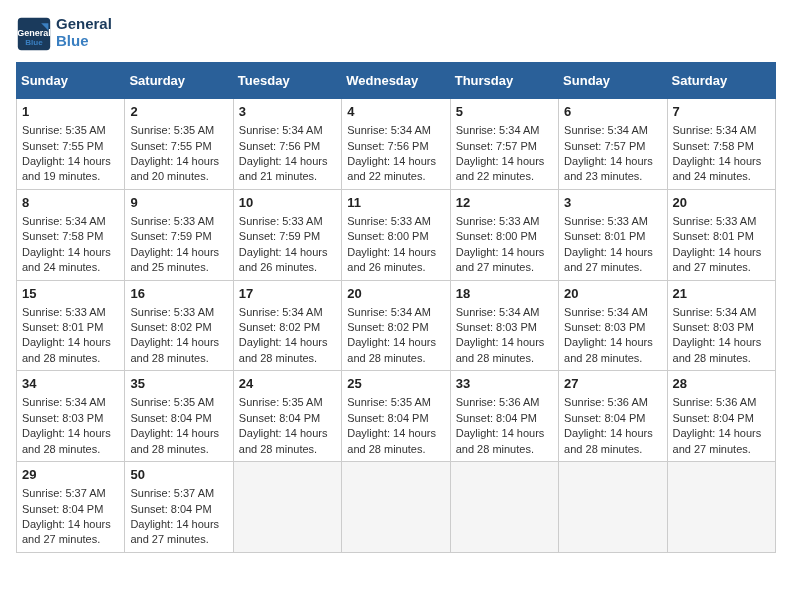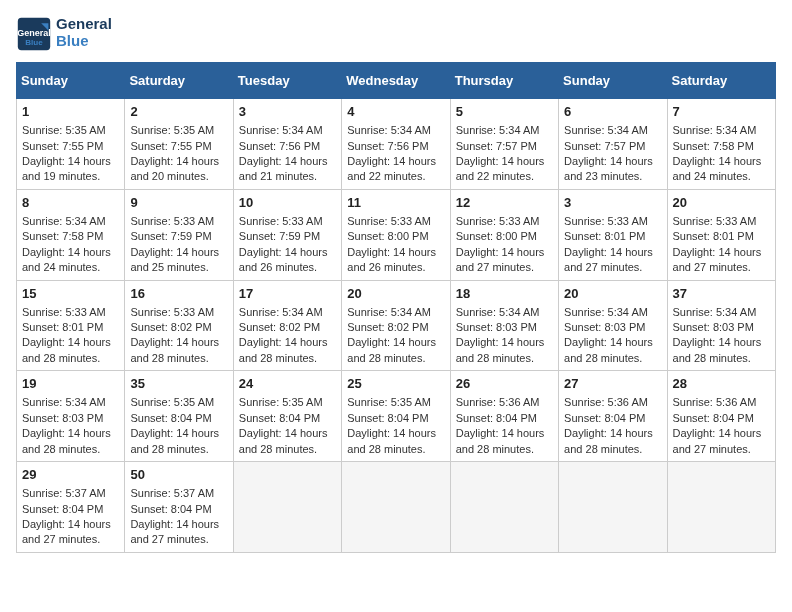--- a/index.html
+++ b/index.html
@@ -127,28 +127,28 @@
         <td><span class="day-num">3</span><span class="day-info">Sunrise: 5:33 AM<br>Sunset: 8:01 PM<br>Daylight: 14 hours and 27 minutes.</span></td>
         <td><span class="day-num">20</span><span class="day-info">Sunrise: 5:33 AM<br>Sunset: 8:01 PM<br>Daylight: 14 hours and 27 minutes.</span></td>
       </tr>
       <tr>
         <td><span class="day-num">15</span><span class="day-info">Sunrise: 5:33 AM<br>Sunset: 8:01 PM<br>Daylight: 14 hours and 28 minutes.</span></td>
         <td><span class="day-num">16</span><span class="day-info">Sunrise: 5:33 AM<br>Sunset: 8:02 PM<br>Daylight: 14 hours and 28 minutes.</span></td>
         <td><span class="day-num">17</span><span class="day-info">Sunrise: 5:34 AM<br>Sunset: 8:02 PM<br>Daylight: 14 hours and 28 minutes.</span></td>
         <td><span class="day-num">20</span><span class="day-info">Sunrise: 5:34 AM<br>Sunset: 8:02 PM<br>Daylight: 14 hours and 28 minutes.</span></td>
         <td><span class="day-num">18</span><span class="day-info">Sunrise: 5:34 AM<br>Sunset: 8:03 PM<br>Daylight: 14 hours and 28 minutes.</span></td>
         <td><span class="day-num">20</span><span class="day-info">Sunrise: 5:34 AM<br>Sunset: 8:03 PM<br>Daylight: 14 hours and 28 minutes.</span></td>
-        <td><span class="day-num">37</span><span class="day-info">Sunrise: 5:34 AM<br>Sunset: 8:03 PM<br>Daylight: 14 hours and 28 minutes.</span></td>
+        <td><span class="day-num">21</span><span class="day-info">Sunrise: 5:34 AM<br>Sunset: 8:03 PM<br>Daylight: 14 hours and 28 minutes.</span></td>
       </tr>
       <tr>
-        <td><span class="day-num">19</span><span class="day-info">Sunrise: 5:34 AM<br>Sunset: 8:03 PM<br>Daylight: 14 hours and 28 minutes.</span></td>
+        <td><span class="day-num">34</span><span class="day-info">Sunrise: 5:34 AM<br>Sunset: 8:03 PM<br>Daylight: 14 hours and 28 minutes.</span></td>
         <td><span class="day-num">35</span><span class="day-info">Sunrise: 5:35 AM<br>Sunset: 8:04 PM<br>Daylight: 14 hours and 28 minutes.</span></td>
         <td><span class="day-num">24</span><span class="day-info">Sunrise: 5:35 AM<br>Sunset: 8:04 PM<br>Daylight: 14 hours and 28 minutes.</span></td>
         <td><span class="day-num">25</span><span class="day-info">Sunrise: 5:35 AM<br>Sunset: 8:04 PM<br>Daylight: 14 hours and 28 minutes.</span></td>
-        <td><span class="day-num">26</span><span class="day-info">Sunrise: 5:36 AM<br>Sunset: 8:04 PM<br>Daylight: 14 hours and 28 minutes.</span></td>
+        <td><span class="day-num">33</span><span class="day-info">Sunrise: 5:36 AM<br>Sunset: 8:04 PM<br>Daylight: 14 hours and 28 minutes.</span></td>
         <td><span class="day-num">27</span><span class="day-info">Sunrise: 5:36 AM<br>Sunset: 8:04 PM<br>Daylight: 14 hours and 28 minutes.</span></td>
         <td><span class="day-num">28</span><span class="day-info">Sunrise: 5:36 AM<br>Sunset: 8:04 PM<br>Daylight: 14 hours and 27 minutes.</span></td>
       </tr>
       <tr>
         <td><span class="day-num">29</span><span class="day-info">Sunrise: 5:37 AM<br>Sunset: 8:04 PM<br>Daylight: 14 hours and 27 minutes.</span></td>
         <td><span class="day-num">50</span><span class="day-info">Sunrise: 5:37 AM<br>Sunset: 8:04 PM<br>Daylight: 14 hours and 27 minutes.</span></td>
         <td class="empty"></td>
         <td class="empty"></td>
         <td class="empty"></td>
         <td class="empty"></td>

